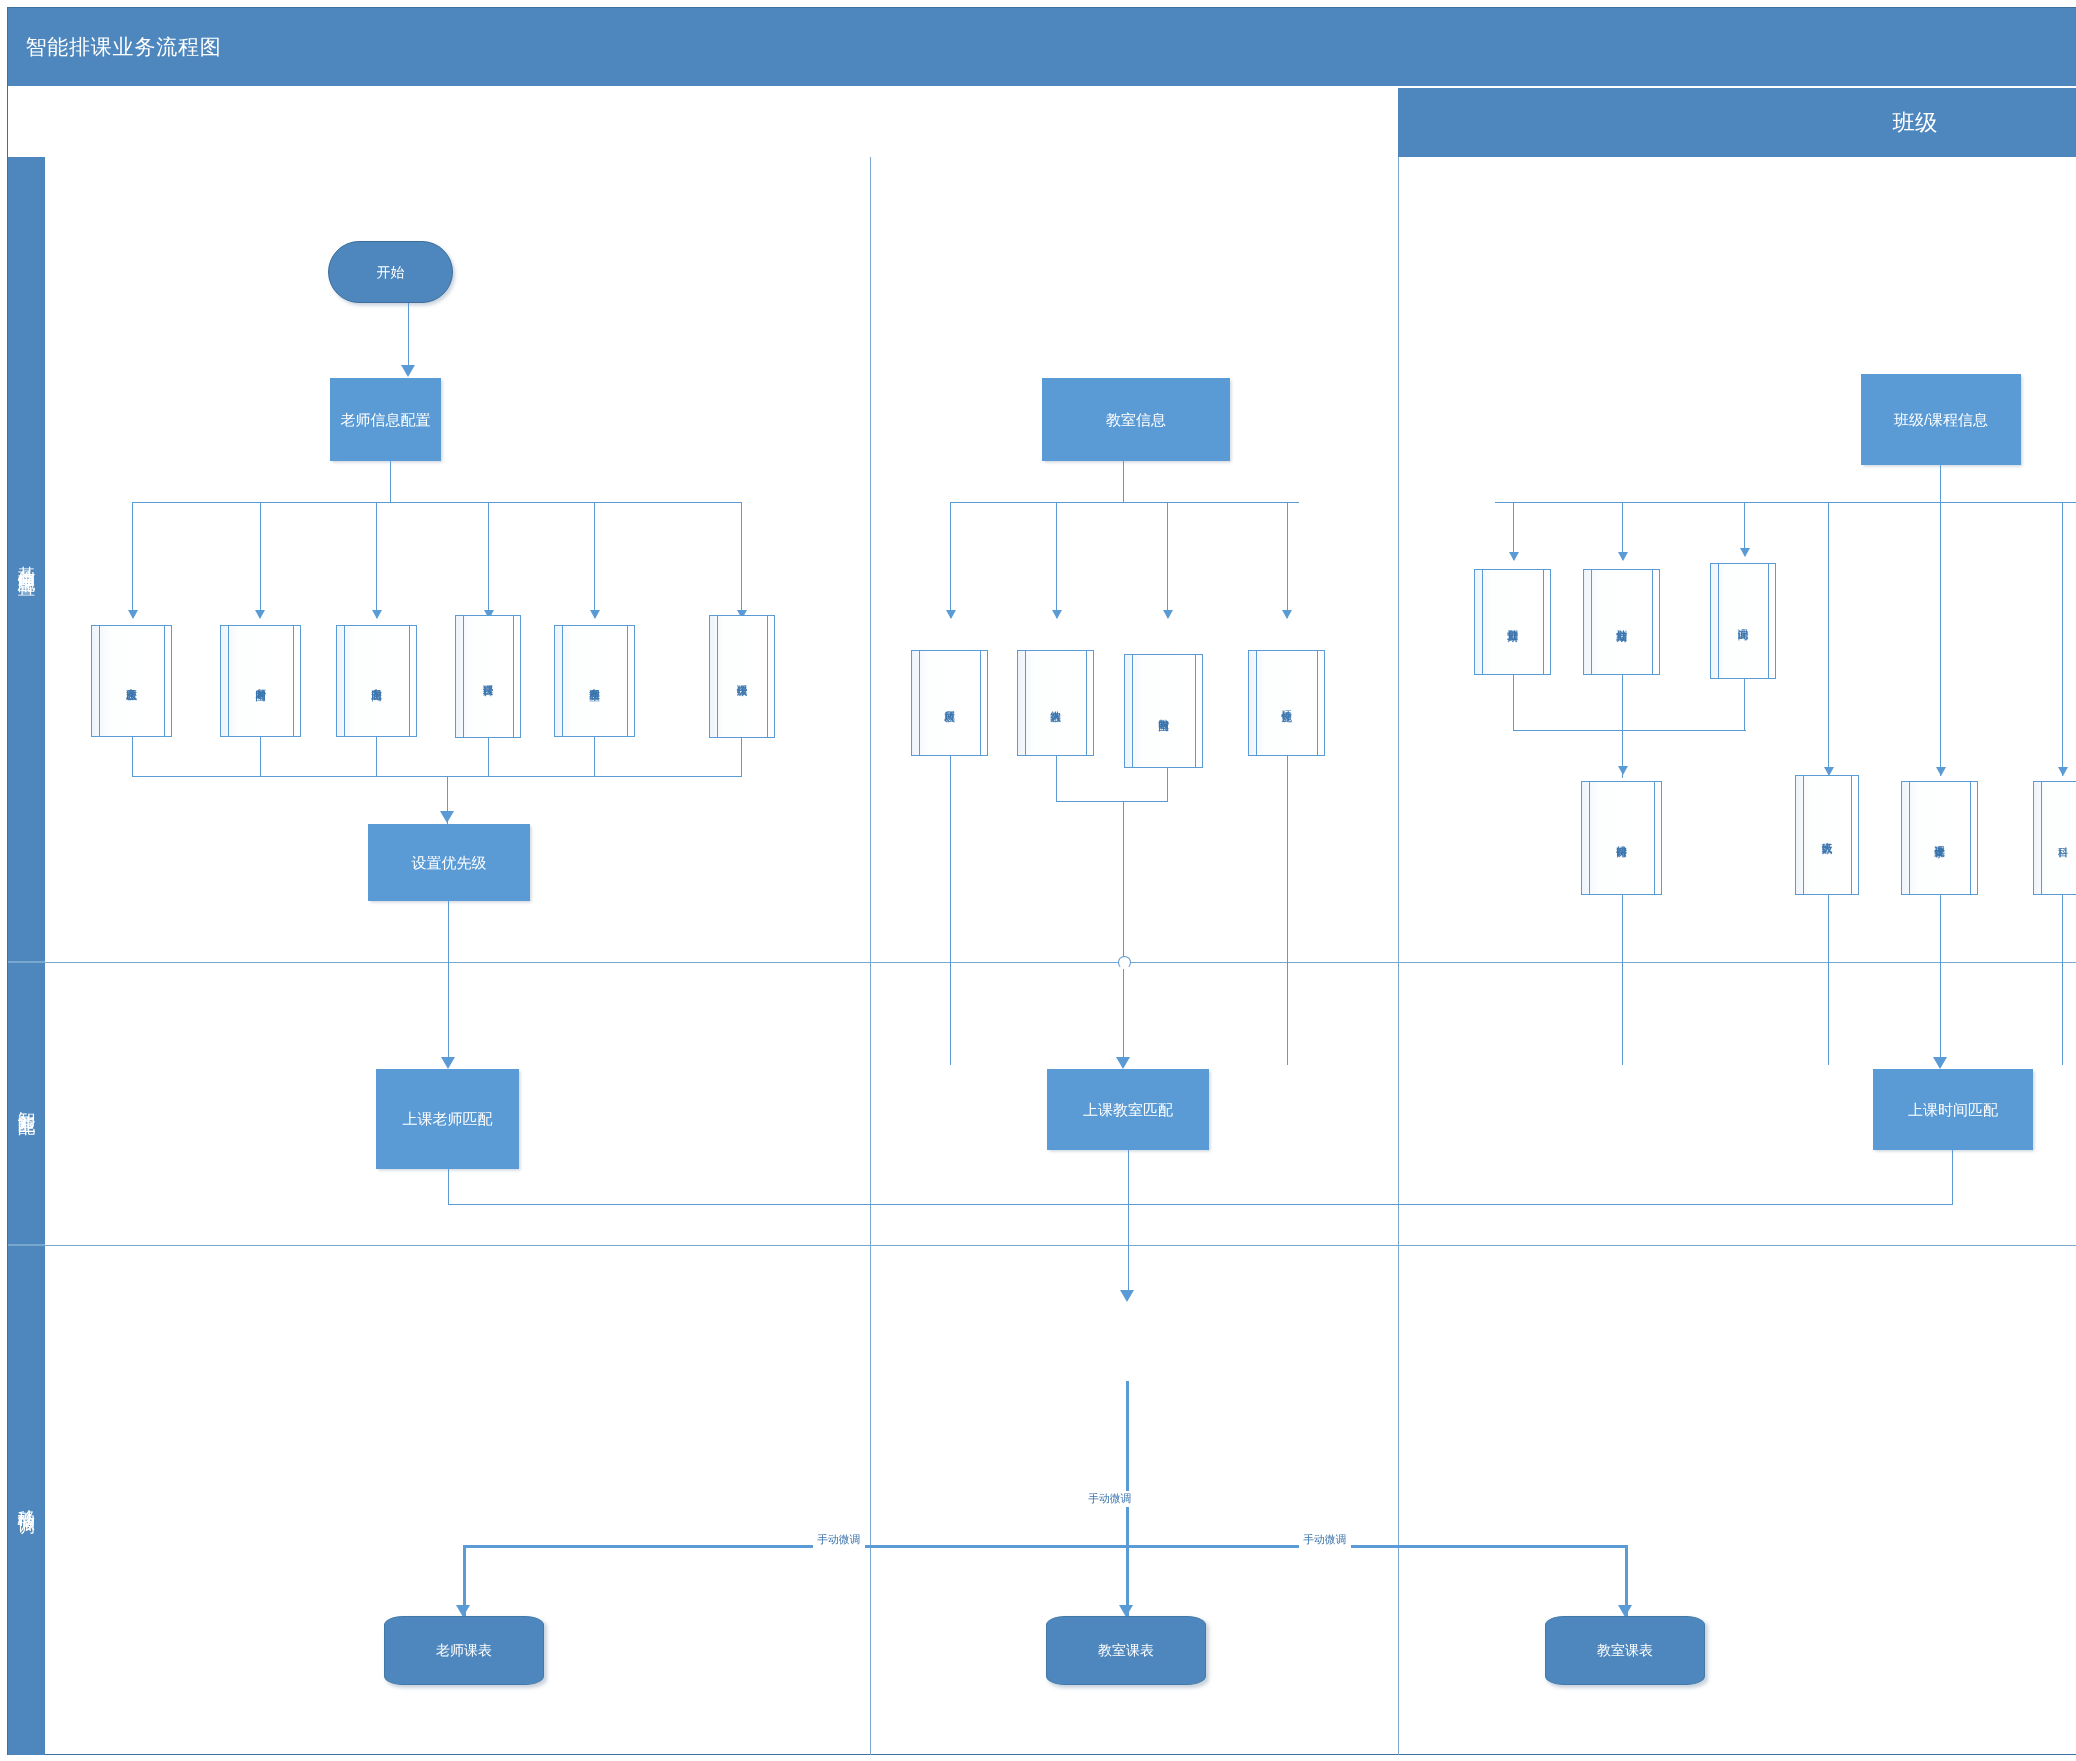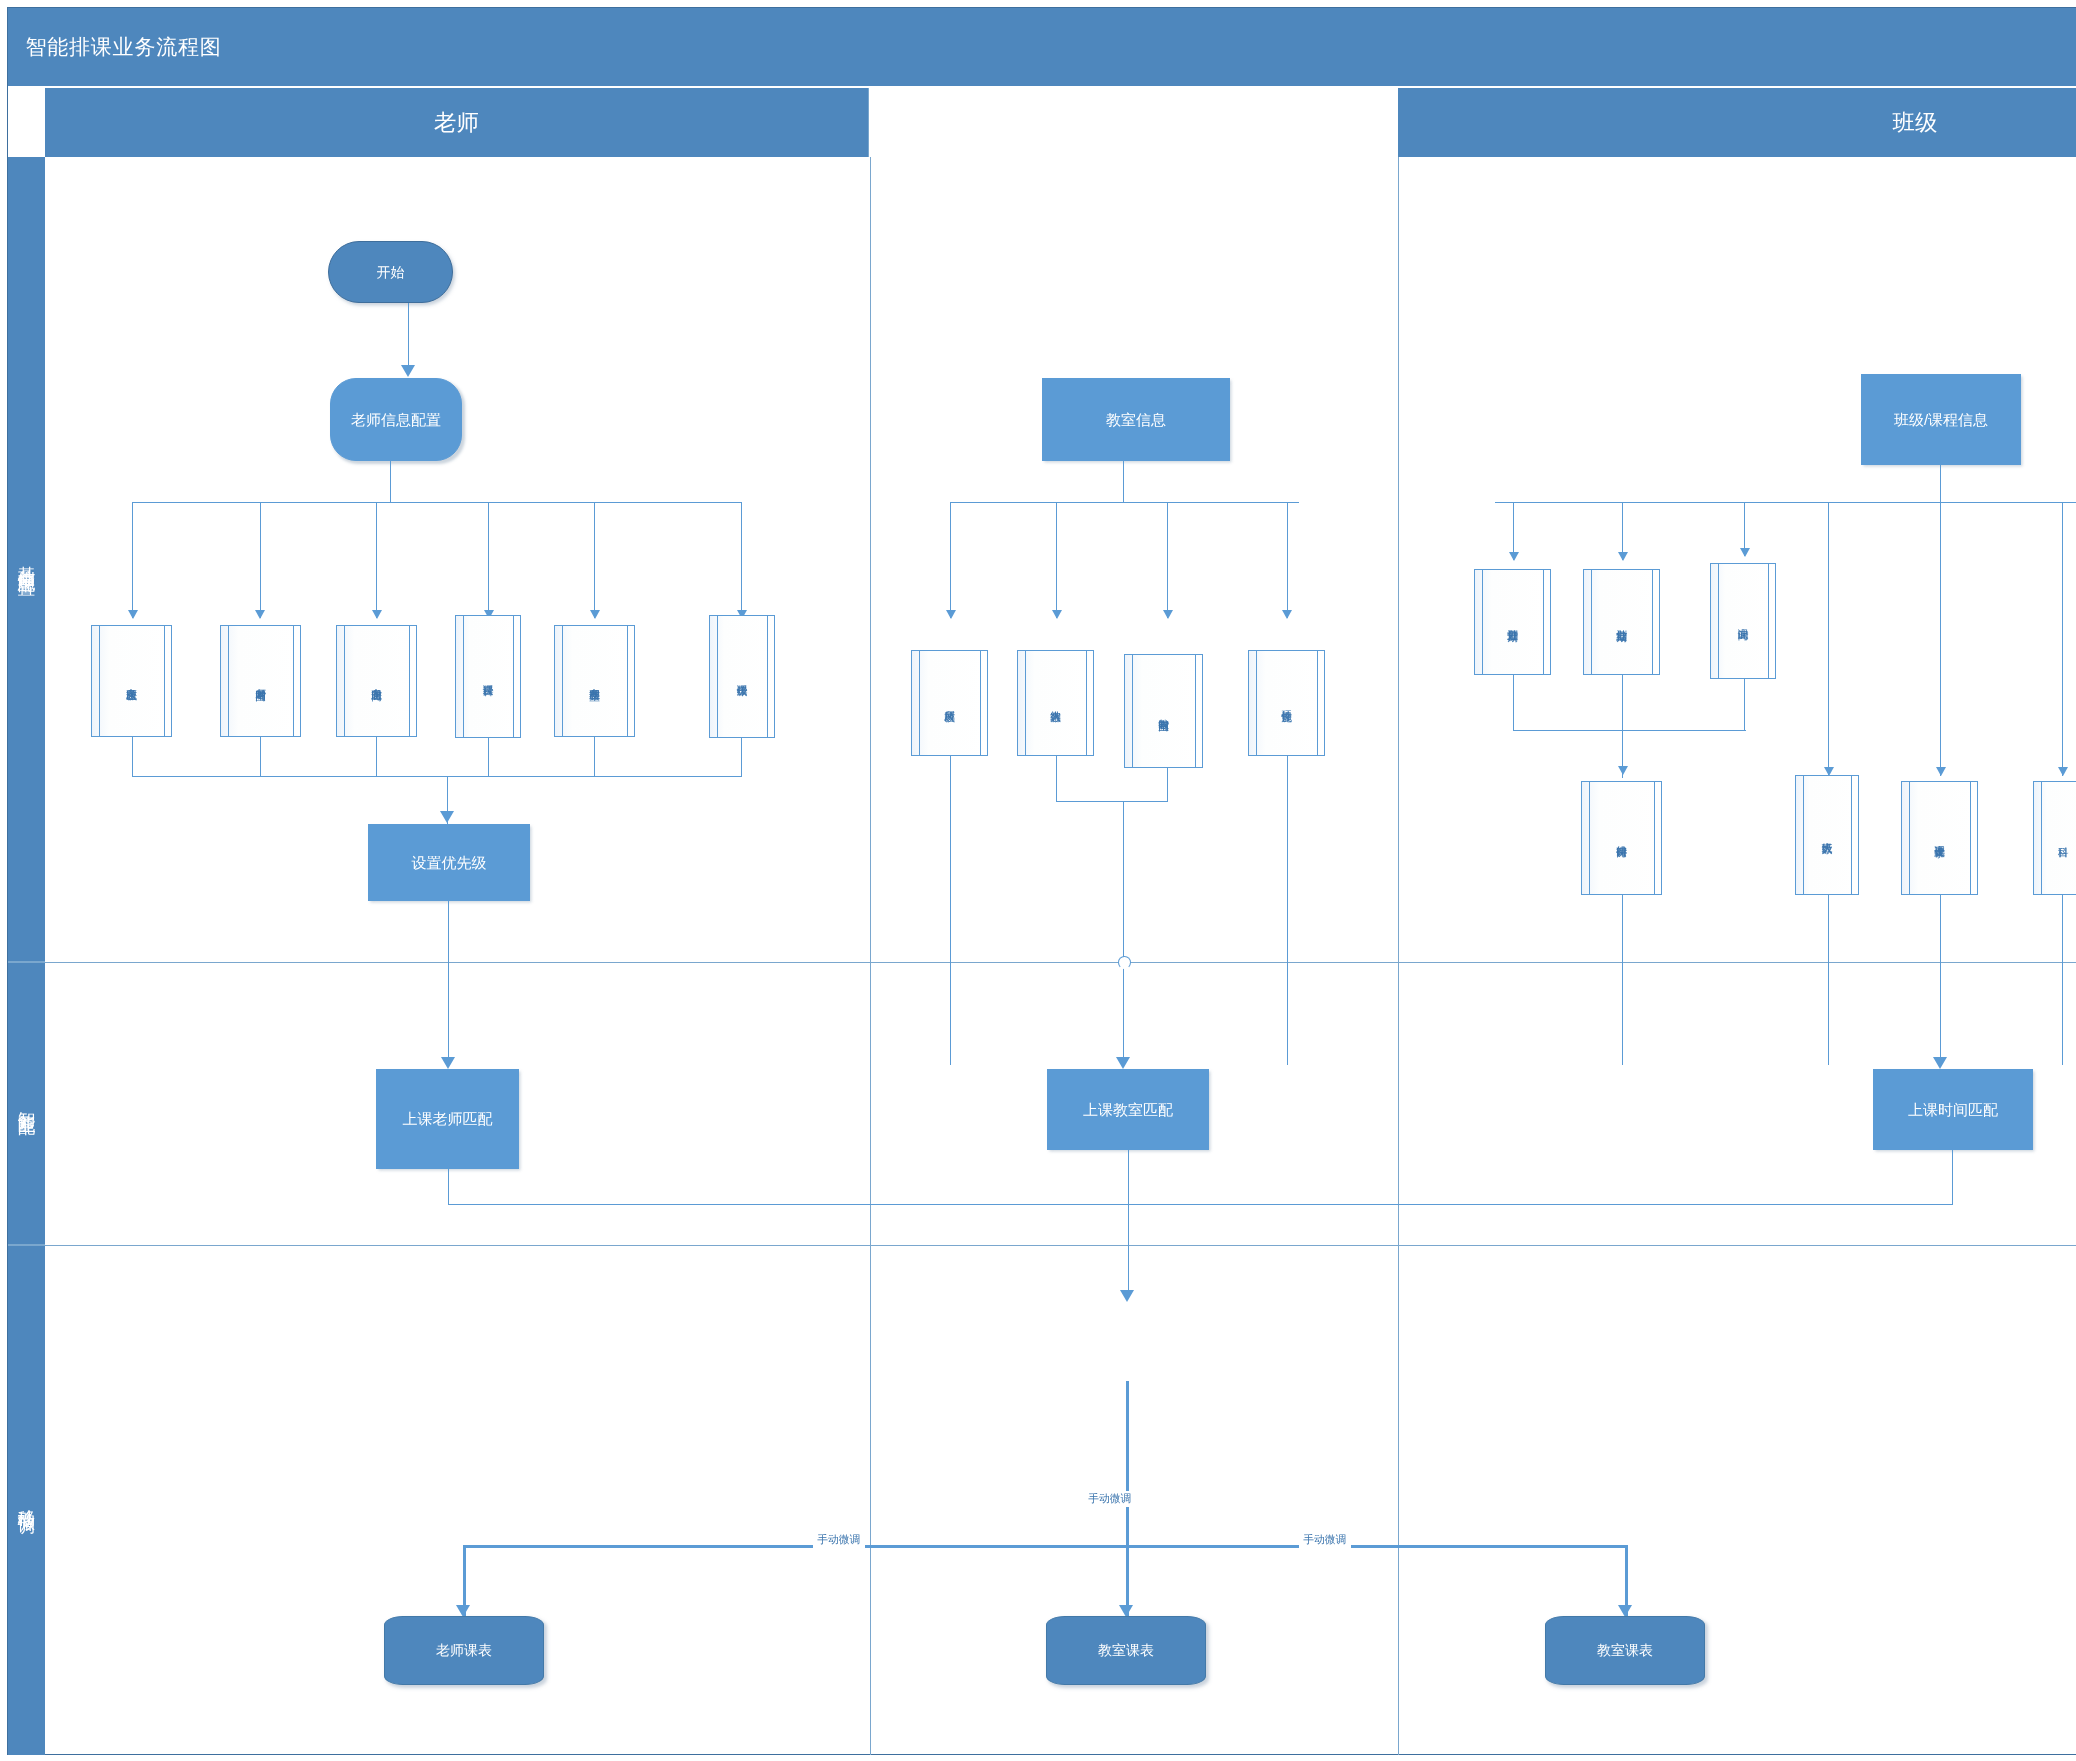--- a/index.html
+++ b/index.html
@@ -195,23 +195,20 @@
 <body>
 
 <div id="canvas">
 
   <div class="frame"></div>
 
   <div class="title-band">
     <div class="title-text">智能排课业务流程图</div>
   </div>
 
-  <div class="lane-head" style="left:45px;width:824px;">
-    <span>老师</span>
-  </div>
   <div class="lane-head last" style="left:1398px;width:1034px;">
     <span>班级</span>
   </div>
 
   <div class="phase-col" style="top:157px;height:805px;">
     <span>基础信息配置</span>
   </div>
   <div class="phase-col" style="top:962px;height:283px;">
     <span>智能匹配</span>
   </div>
@@ -223,21 +220,21 @@
   <div class="lane-sep" style="left:1398px;top:157px;height:1598px;"></div>
 
   <div class="phase-sep" style="left:8px;top:962px;width:2424px;"></div>
   <div class="phase-sep" style="left:8px;top:1245px;width:2424px;"></div>
 
   <div class="node term" style="left:328px;top:241px;width:125px;height:62px;">开始</div>
 
   <div class="vline" style="left:408px;top:303px;height:69px;"></div>
   <div class="arrow-down" style="left:401px;top:365px;"></div>
 
-  <div class="node proc" style="left:330px;top:378px;width:132px;height:83px;border-radius:26px;">老师信息配置</div>
+  <div class="node proc" style="left:330px;top:378px;width:111px;height:83px;">老师信息配置</div>
 
   <div class="vline" style="left:390px;top:461px;height:42px;"></div>
   <div class="hline" style="left:132px;top:502px;width:610px;"></div>
 
   <div class="vline" style="left:132px;top:502px;height:116px;"></div>
   <div class="arrow-down sm" style="left:128px;top:610px;"></div>
   <div class="vline" style="left:260px;top:502px;height:116px;"></div>
   <div class="arrow-down sm" style="left:255px;top:610px;"></div>
   <div class="vline" style="left:376px;top:502px;height:116px;"></div>
   <div class="arrow-down sm" style="left:372px;top:610px;"></div>

